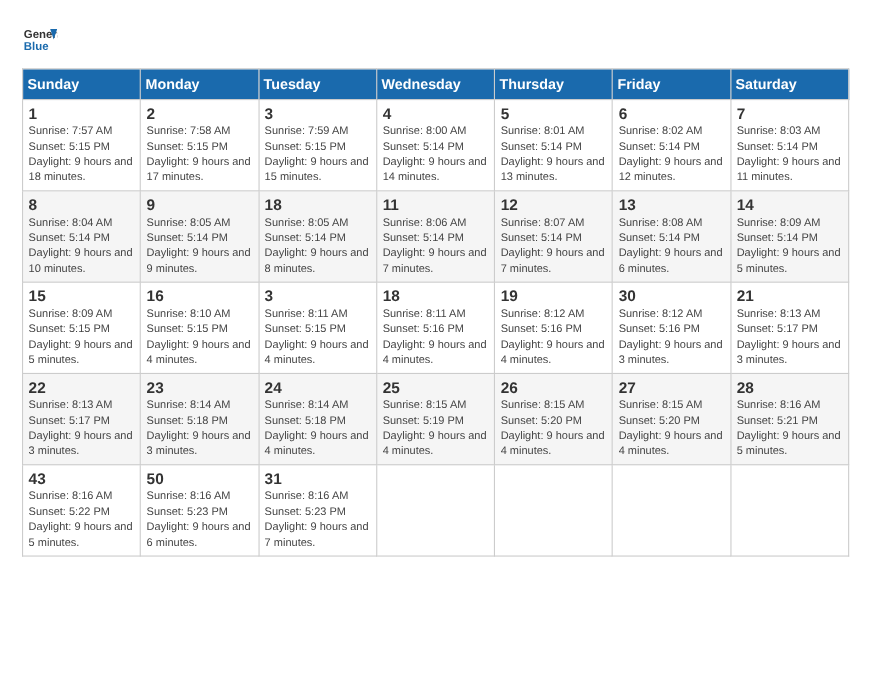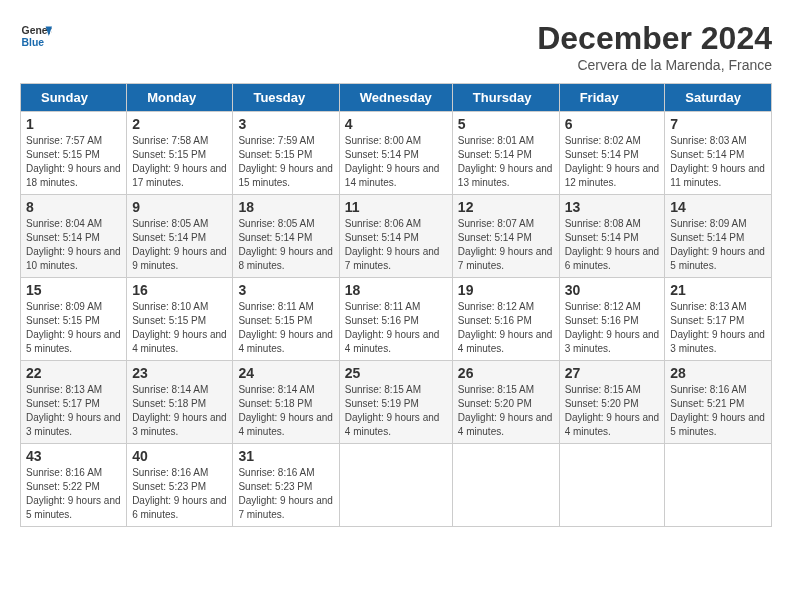--- a/index.html
+++ b/index.html
@@ -38,21 +38,21 @@
       color: #555;
     }
     .calendar {
       width: 100%;
       border-collapse: collapse;
       font-size: 11px;
     }
     .calendar th {
       background-color: #1a6aad;
       color: #fff;
-      padding: 6px 20px;
+      padding: 6px 4px;
       text-align: left;
       font-size: 13px;
       font-weight: bold;
       border: 1px solid #ccc;
     }
     .calendar td {
       border: 1px solid #ccc;
       padding: 4px 5px;
       vertical-align: top;
       width: calc(100% / 7);
@@ -80,24 +80,20 @@
 </head>
 <body>
 
 <div class="header-area">
   <div class="logo">
     <svg class="logo-icon" viewBox="0 0 40 40">
       <text x="2" y="18" font-size="13" font-weight="bold" fill="#333" font-family="Arial">General</text>
       <text x="2" y="32" font-size="13" font-weight="bold" fill="#1a6aad" font-family="Arial">Blue</text>
       <polygon points="32,8 40,8 36,20" fill="#1a6aad"></polygon>
     </svg>
-  </div>
-  <div class="title-area">
-    <div class="month-title">December 2024</div>
-    <div class="location">Cervera de la Marenda, France</div>
   </div>
 </div>
 
 <table class="calendar">
   <thead>
     <tr>
     <th>Sunday</th>
         <th>Monday</th>
         <th>Tuesday</th>
         <th>Wednesday</th>
@@ -226,21 +222,21 @@
           <span class="day-number">28</span>
           <div class="day-info">Sunrise: 8:16 AM<br>Sunset: 5:21 PM<br>Daylight: 9 hours and 5 minutes.</div>
         </td>
       </tr>
       <tr>
         <td>
           <span class="day-number">43</span>
           <div class="day-info">Sunrise: 8:16 AM<br>Sunset: 5:22 PM<br>Daylight: 9 hours and 5 minutes.</div>
         </td>
         <td>
-          <span class="day-number">40</span>
+          <span class="day-number">50</span>
           <div class="day-info">Sunrise: 8:16 AM<br>Sunset: 5:23 PM<br>Daylight: 9 hours and 6 minutes.</div>
         </td>
         <td>
           <span class="day-number">31</span>
           <div class="day-info">Sunrise: 8:16 AM<br>Sunset: 5:23 PM<br>Daylight: 9 hours and 7 minutes.</div>
         </td>
         <td class="empty-cell"></td>
         <td class="empty-cell"></td>
         <td class="empty-cell"></td>
         <td class="empty-cell"></td>

